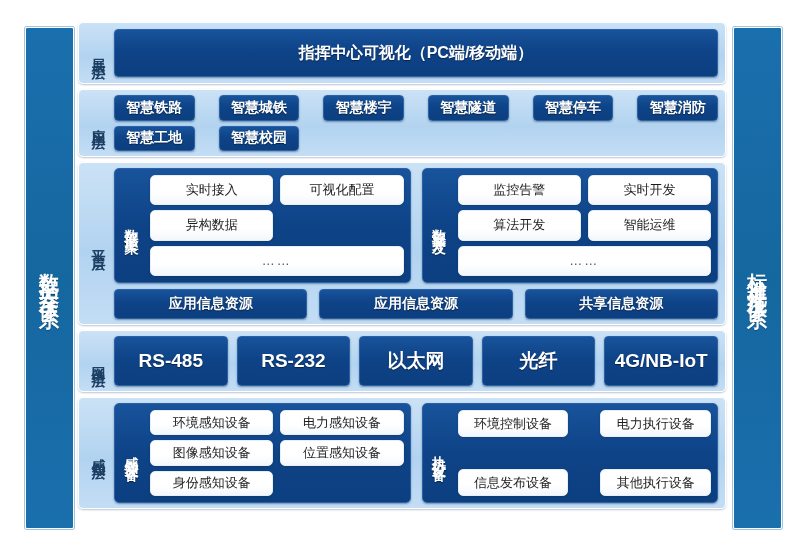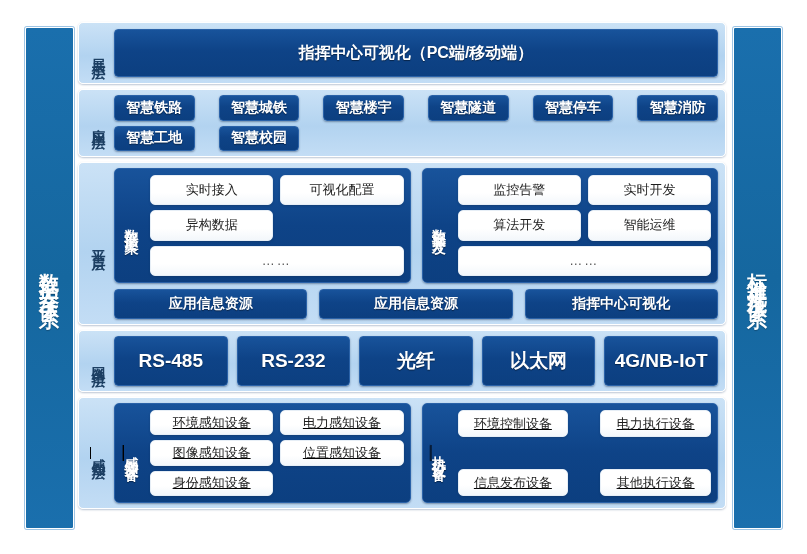--- a/index.html
+++ b/index.html
@@ -43,21 +43,21 @@
     position:relative;
     background:linear-gradient(180deg,#cbe2f6 0%,#b2d3f0 55%,#c3ddf5 100%);
     border:1px solid #ffffff;
     border-radius:5px;
     box-shadow:0 1px 2px rgba(60,90,130,.35);
     display:flex;align-items:stretch;
     padding:5px 7px 5px 5px;
     box-sizing:border-box;
     margin-bottom:5px;
   }
-  .panel:last-child{margin-bottom:0;text-decoration:underline;}
+  .panel:last-child{margin-bottom:0;}
 
   .panel-label{
     width:30px;flex:0 0 30px;
     display:flex;align-items:center;justify-content:center;
     color:#1c3f63;
     font-size:14px;font-weight:bold;
     writing-mode:vertical-rl;text-orientation:upright;
     letter-spacing:4px;line-height:1;
   }
   .panel-body{flex:1;display:flex;flex-direction:column;min-width:0;}
@@ -220,34 +220,34 @@
               <div class="wbox">智能运维</div>
               <div class="wbox span2 dots">……</div>
             </div>
           </div>
 
         </div>
 
         <div class="res-row">
           <div class="dbox">应用信息资源</div>
           <div class="dbox">应用信息资源</div>
-          <div class="dbox">指挥中心可视化</div>
+          <div class="dbox">共享信息资源</div>
         </div>
 
       </div>
     </div>
 
     <div class="panel p-net">
       <div class="panel-label">网络层</div>
       <div class="panel-body">
         <div class="grid">
           <div class="dbox">RS-485</div>
           <div class="dbox">RS-232</div>
+          <div class="dbox">以太网</div>
           <div class="dbox">光纤</div>
-          <div class="dbox">以太网</div>
           <div class="dbox">4G/NB-IoT</div>
         </div>
       </div>
     </div>
 
     <div class="panel p-sense">
       <div class="panel-label">感知层</div>
       <div class="panel-body">
         <div class="sense-wrap">
 

